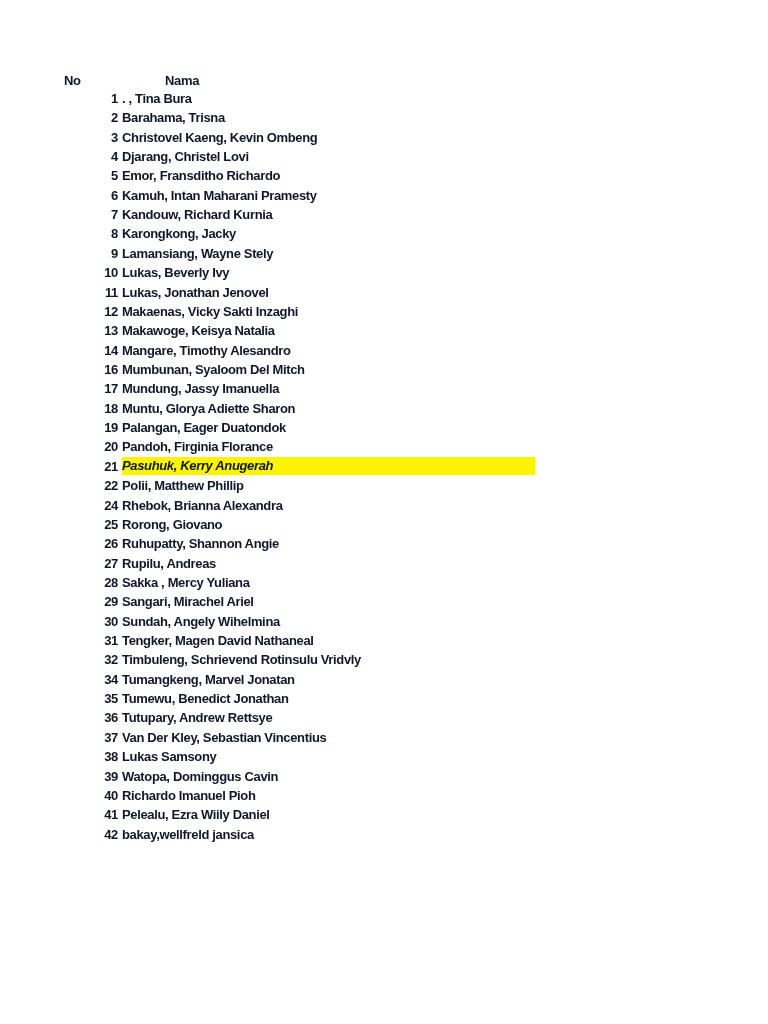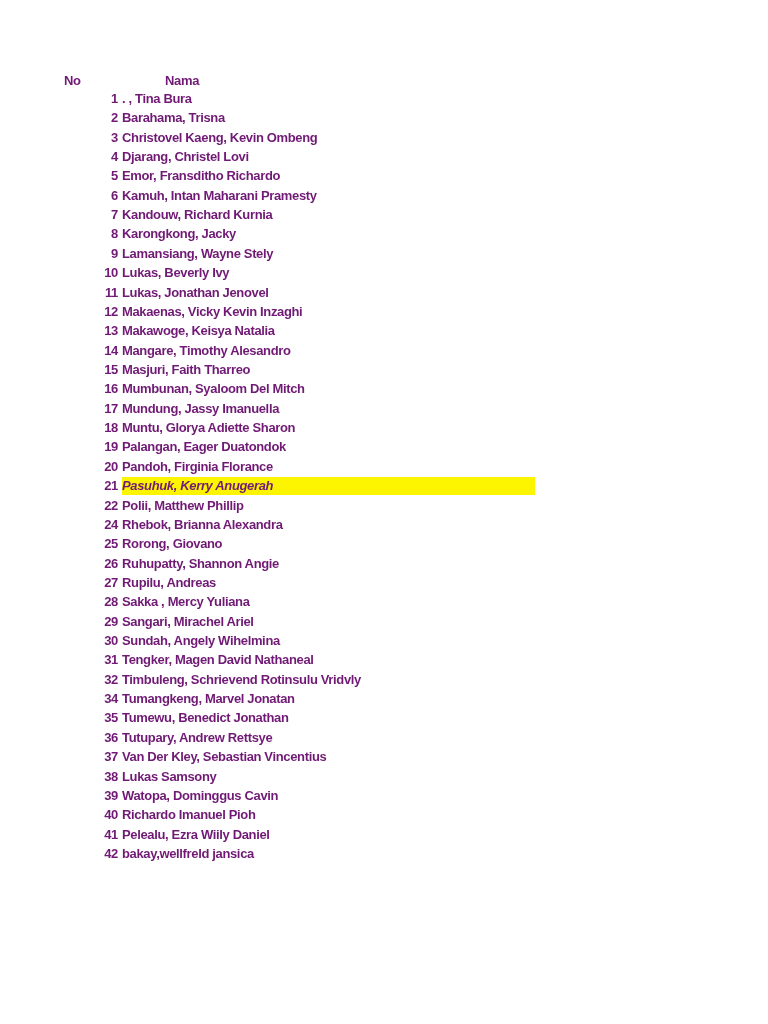--- a/index.html
+++ b/index.html
@@ -10,21 +10,21 @@
   .page {
     position: relative;
     width: 768px;
     height: 971px;
     background: #ffffff;
     overflow: hidden;
     font-family: "Liberation Sans", sans-serif;
     font-weight: 700;
     font-size: 13px;
     letter-spacing: -0.35px;
-    color: #701a75;
+    color: #0f172a;
   }
   .header-row {
     position: absolute;
     top: 71px;
     left: 0;
     height: 19px;
     width: 100%;
   }
   .header-no {
     position: absolute;
@@ -80,24 +80,23 @@
       <div class="row"><span class="row-no">2</span><span class="row-name">Barahama, Trisna</span></div>
       <div class="row"><span class="row-no">3</span><span class="row-name">Christovel Kaeng, Kevin Ombeng</span></div>
       <div class="row"><span class="row-no">4</span><span class="row-name">Djarang, Christel Lovi</span></div>
       <div class="row"><span class="row-no">5</span><span class="row-name">Emor, Fransditho Richardo</span></div>
       <div class="row"><span class="row-no">6</span><span class="row-name">Kamuh, Intan Maharani Pramesty</span></div>
       <div class="row"><span class="row-no">7</span><span class="row-name">Kandouw, Richard Kurnia</span></div>
       <div class="row"><span class="row-no">8</span><span class="row-name">Karongkong, Jacky</span></div>
       <div class="row"><span class="row-no">9</span><span class="row-name">Lamansiang, Wayne Stely</span></div>
       <div class="row"><span class="row-no">10</span><span class="row-name">Lukas, Beverly Ivy</span></div>
       <div class="row"><span class="row-no">11</span><span class="row-name">Lukas, Jonathan Jenovel</span></div>
-      <div class="row"><span class="row-no">12</span><span class="row-name">Makaenas, Vicky Kevin Inzaghi</span></div>
+      <div class="row"><span class="row-no">12</span><span class="row-name">Makaenas, Vicky Sakti Inzaghi</span></div>
       <div class="row"><span class="row-no">13</span><span class="row-name">Makawoge, Keisya Natalia</span></div>
       <div class="row"><span class="row-no">14</span><span class="row-name">Mangare, Timothy Alesandro</span></div>
-      <div class="row"><span class="row-no">15</span><span class="row-name">Masjuri, Faith Tharreo</span></div>
       <div class="row"><span class="row-no">16</span><span class="row-name">Mumbunan, Syaloom Del Mitch</span></div>
       <div class="row"><span class="row-no">17</span><span class="row-name">Mundung, Jassy Imanuella</span></div>
       <div class="row"><span class="row-no">18</span><span class="row-name">Muntu, Glorya Adiette Sharon</span></div>
       <div class="row"><span class="row-no">19</span><span class="row-name">Palangan, Eager Duatondok</span></div>
       <div class="row"><span class="row-no">20</span><span class="row-name">Pandoh, Firginia Florance</span></div>
       <div class="row"><span class="row-no">21</span><span class="row-name hl" style="background: rgb(253, 244, 0);">Pasuhuk, Kerry Anugerah</span></div>
       <div class="row"><span class="row-no">22</span><span class="row-name">Polii, Matthew Phillip</span></div>
       <div class="row"><span class="row-no">24</span><span class="row-name">Rhebok, Brianna Alexandra</span></div>
       <div class="row"><span class="row-no">25</span><span class="row-name">Rorong, Giovano</span></div>
       <div class="row"><span class="row-no">26</span><span class="row-name">Ruhupatty, Shannon Angie</span></div>

